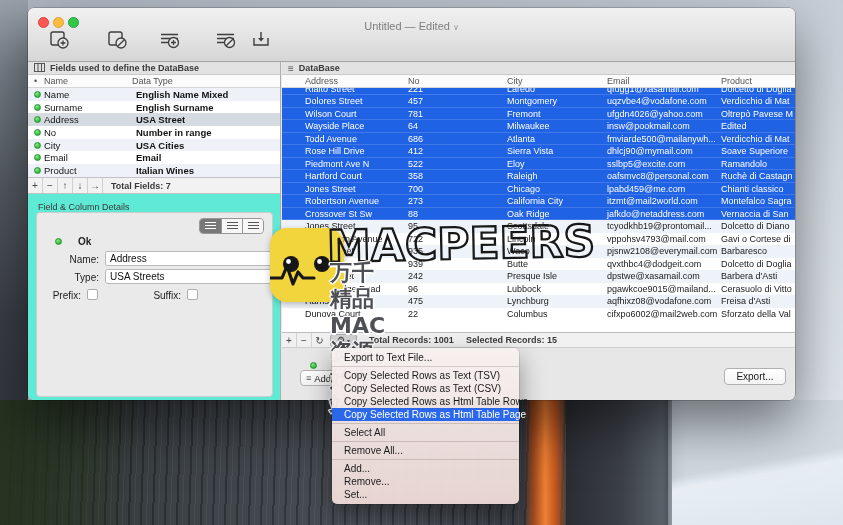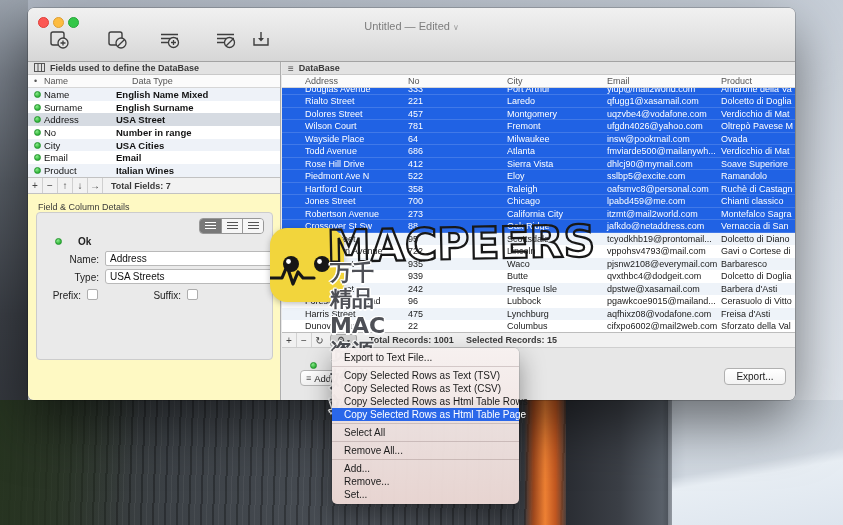--- a/index.html
+++ b/index.html
@@ -36,50 +36,50 @@
   .tl.yel { background:#fdbc40; border:0.5px solid #de9f34; }
   .tl.grn { background:#33c748; border:0.5px solid #27a53a; }
   .title { position:absolute; left:0; right:0; top:12px; text-align:center; font-size:11px; color:#7d7d7d; }
   .title .chev { font-size:8px; color:#9a9a9a; margin-left:3px; }
   .tb-btn { position:absolute; top:22px; display:flex; flex-direction:column; align-items:center; gap:11px; cursor:default; }
   .tb-btn svg { display:block; }
   .tb-lbl { font-size:9px; color:#3f3f3f; white-space:nowrap; }
 
   
   .left-pane { position:absolute; left:0; top:54px; width:253px; height:338px;
-    border-right:1px solid #aeaeae; background:#fef9c3; border-radius:0 0 0 6px; }
+    border-right:1px solid #aeaeae; background:#5eead4; border-radius:0 0 0 6px; }
   .right-pane { position:absolute; left:254px; top:54px; right:0; height:338px; background:#e7e7e7; border-radius:0 0 6px 0; }
   .caption { position:absolute; left:0; right:0; top:0; height:13px; background:#e2e2e2;
     border-bottom:1px solid #c9c9c9; display:flex; align-items:center; gap:5px; padding-left:6px;
     font-size:9px; font-weight:bold; color:#3a3a3a; }
   .caption svg { flex:0 0 auto; }
 
   
   .f-header { position:absolute; left:0; right:0; top:13px; height:13px; background:#fbfbfb;
     border-bottom:1px solid #d6d6d6; font-size:9px; color:#555; }
   .f-header .h-dot { position:absolute; left:6px; top:1px; }
   .f-header .h-name { position:absolute; left:16px; top:1px; }
   .f-header .h-type { position:absolute; left:104px; top:1px; }
   .f-rows { position:absolute; left:0; right:0; top:26px; height:89px; background:#fff; }
   .frow { height:12.7px; display:flex; align-items:center; font-size:9.5px; color:#141414; position:relative; }
   .frow.alt { background:#eef2f8; }
   .frow.sel { background:#d6dbe2; }
   .frow .dot { margin-left:6px; flex:0 0 7px; }
   .frow .fname { position:absolute; left:16px; }
-  .frow .ftype { position:absolute; left:88px; font-weight:bold; }
+  .frow .ftype { position:absolute; left:108px; font-weight:bold; }
   .gdot { width:7px; height:7px; border-radius:50%;
     background:radial-gradient(circle at 35% 30%, #8bec8d, #2fb438 70%); border:0.5px solid #23962e; }
   .f-footer { position:absolute; left:0; right:0; top:115px; height:17px; background:#f2f2f2;
     border-top:1px solid #c2c2c2; border-bottom:1px solid #c2c2c2; display:flex; align-items:stretch; font-size:10px; color:#444; }
   .mini-btn { width:15px; display:flex; align-items:center; justify-content:center; border-right:1px solid #cfcfcf; font-size:10px; }
   .f-total { display:flex; align-items:center; padding-left:8px; font-size:9px; font-weight:bold; color:#3a3a3a; }
 
   
   .d-title { position:absolute; left:10px; top:140px; font-size:9px; color:#3a3a3a; }
-  .d-box { position:absolute; left:8px; top:150px; width:237px; height:148px;
+  .d-box { position:absolute; left:8px; top:150px; width:237px; height:185px;
     background:#eaeaea; border:1px solid #cccccc; border-radius:4px; }
   .seg { position:absolute; right:8px; top:5px; display:flex; border:1px solid #979797; border-radius:4px; overflow:hidden; }
   .seg span { width:21px; height:14px; display:flex; align-items:center; justify-content:center; background:#f6f6f6; }
   .seg span + span { border-left:1px solid #979797; }
   .seg span.on { background:#787878; }
   .seg i { display:block; width:11px; height:9px;
     background:repeating-linear-gradient(180deg,#555 0 1px,transparent 1px 3px); }
   .seg span.on i { background:repeating-linear-gradient(180deg,#fff 0 1px,transparent 1px 3px); }
   .d-ok { position:absolute; left:18px; top:23px; display:flex; align-items:center; gap:16px;
     font-size:10px; font-weight:bold; color:#222; }
@@ -313,28 +313,20 @@
       <div class="db-header" id="db-header">
           <span style="left: 23px;">Address</span>
           <span style="left: 126px;">No</span>
           <span style="left: 225px;">City</span>
           <span style="left: 325px;">Email</span>
           <span style="left: 439px;">Product</span>
         </div>
       <div class="db-viewport" id="db-rows">
           <div class="drow sel">
             <span class="dcell c0"></span>
-            <span class="dcell c1">Douglas Avenue</span>
-            <span class="dcell c2">333</span>
-            <span class="dcell c3">Port Arthur</span>
-            <span class="dcell c4">yiup@mail2world.com</span>
-            <span class="dcell c5">Amarone della Va</span>
-          </div>
-          <div class="drow sel">
-            <span class="dcell c0"></span>
             <span class="dcell c1">Rialto Street</span>
             <span class="dcell c2">221</span>
             <span class="dcell c3">Laredo</span>
             <span class="dcell c4">qfugg1@xasamail.com</span>
             <span class="dcell c5">Dolcetto di Doglia</span>
           </div>
           <div class="drow sel">
             <span class="dcell c0"></span>
             <span class="dcell c1">Dolores Street</span>
             <span class="dcell c2">457</span>
@@ -349,21 +341,21 @@
             <span class="dcell c3">Fremont</span>
             <span class="dcell c4">ufgdn4026@yahoo.com</span>
             <span class="dcell c5">Oltrepò Pavese M</span>
           </div>
           <div class="drow sel">
             <span class="dcell c0"></span>
             <span class="dcell c1">Wayside Place</span>
             <span class="dcell c2">64</span>
             <span class="dcell c3">Milwaukee</span>
             <span class="dcell c4">insw@pookmail.com</span>
-            <span class="dcell c5">Ovada</span>
+            <span class="dcell c5">Edited</span>
           </div>
           <div class="drow sel">
             <span class="dcell c0"></span>
             <span class="dcell c1">Todd Avenue</span>
             <span class="dcell c2">686</span>
             <span class="dcell c3">Atlanta</span>
             <span class="dcell c4">fmviarde500@mailanywh...</span>
             <span class="dcell c5">Verdicchio di Mat</span>
           </div>
           <div class="drow sel">

